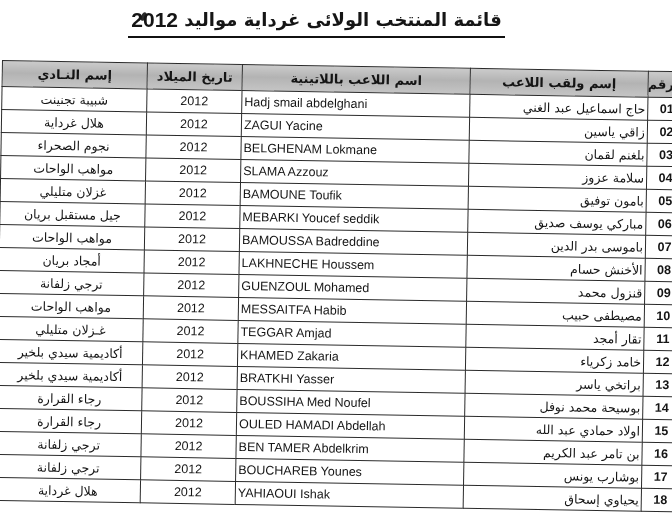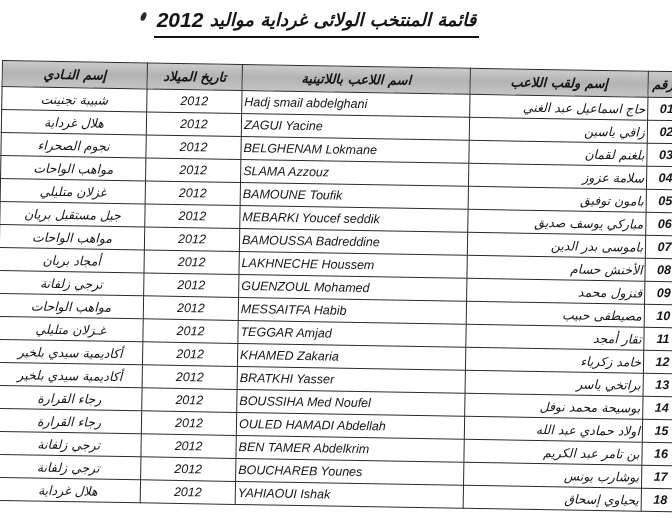--- a/index.html
+++ b/index.html
@@ -15,21 +15,20 @@
     height:523px;
     background:var(--page-bg);
     overflow:hidden;
     font-family:"DejaVu Sans", sans-serif;
     color:var(--ink);
   }
   .page{
     position:relative;
     width:639px;
     height:523px;
-    font-style:italic;
   }
   .title-wrap{
     position:absolute;
     top:8px;
     left:0;
     right:6px;
     text-align:center;
     direction:rtl;
   }
   .title{

